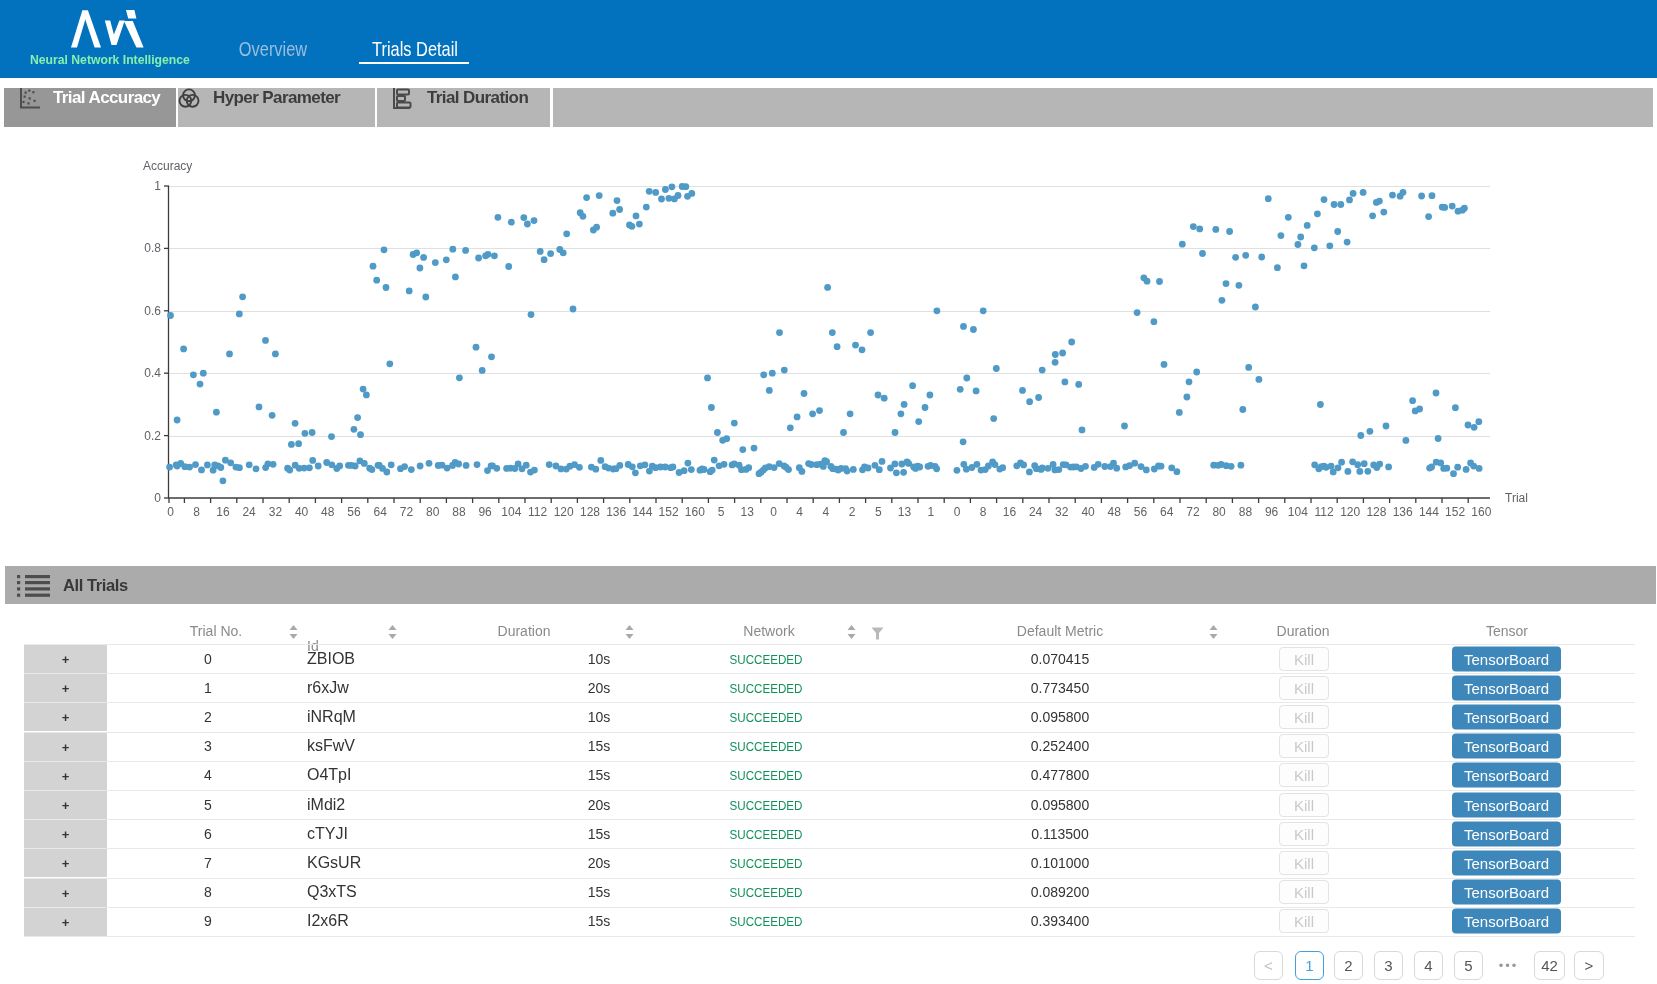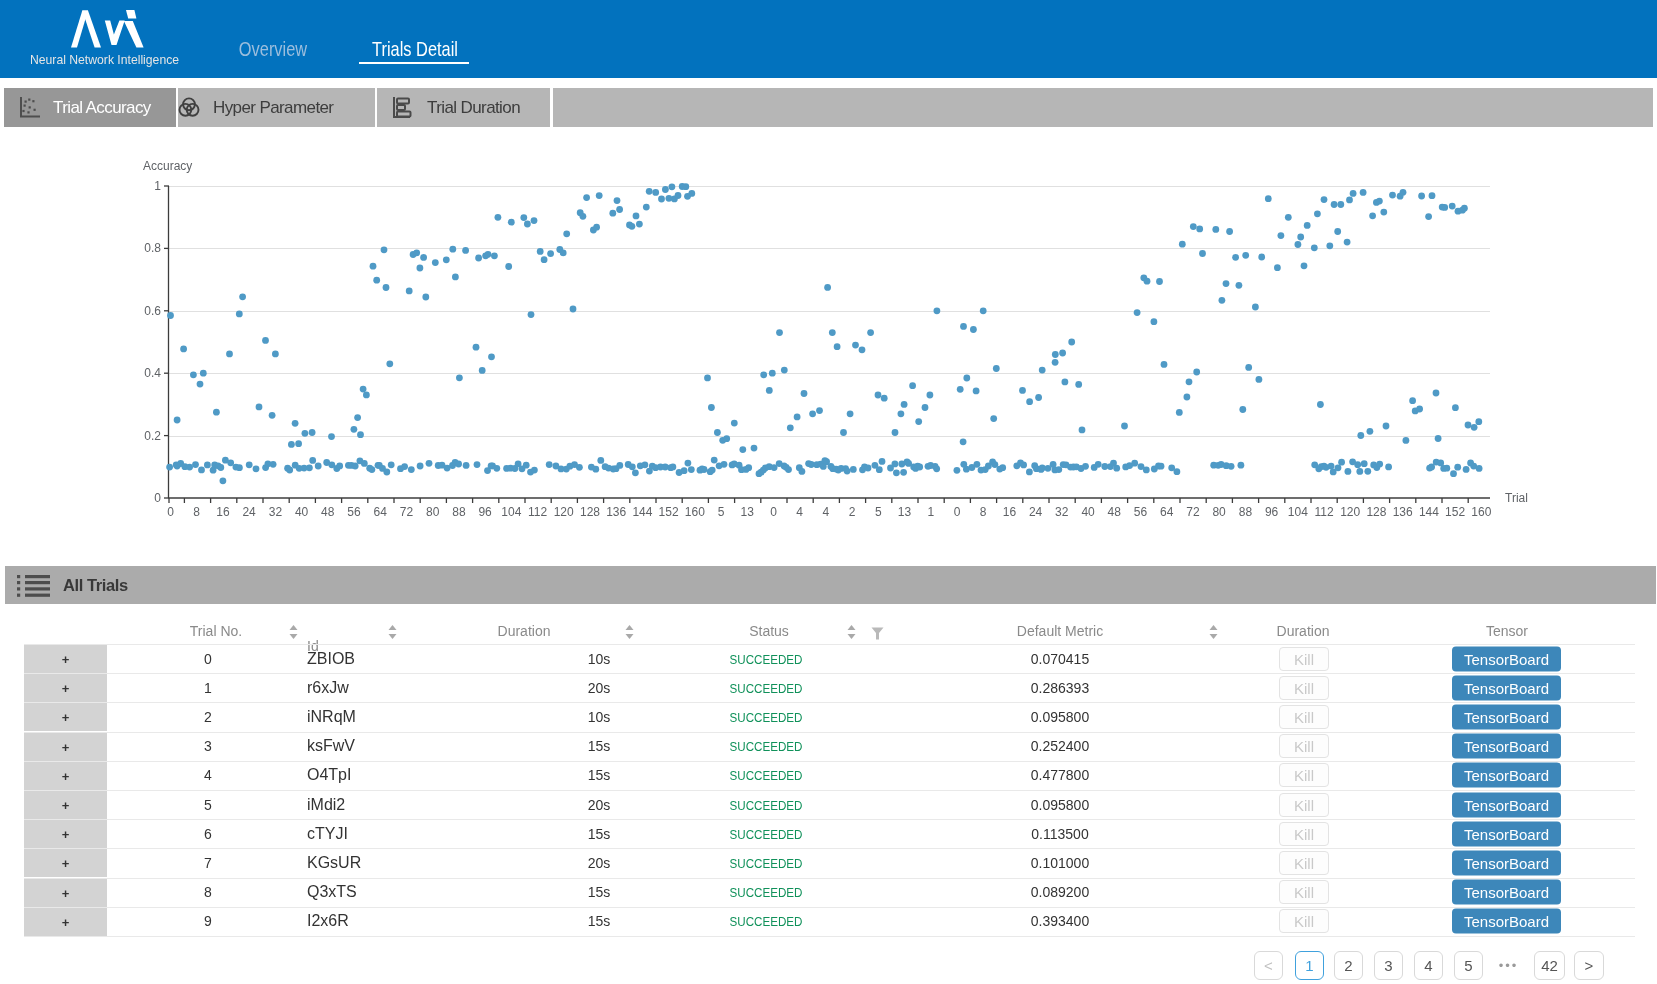--- a/index.html
+++ b/index.html
@@ -1,23 +1,23 @@
 <!DOCTYPE html>
 <html><head><meta charset="utf-8">
 <style>
 *{margin:0;padding:0;box-sizing:border-box}
 html,body{width:1657px;height:984px;font-family:"Liberation Sans",sans-serif;background:#fff;position:relative;overflow:hidden}
 .hdr{position:absolute;left:0;top:0;width:1657px;height:78px;background:#0272be}
 .logo{position:absolute;left:65px;top:5px}
-.lgtxt{position:absolute;left:30px;top:53px;color:#e5e5e5;font-weight:normal;font-size:12.2px}
+.lgtxt{position:absolute;left:30px;top:53px;color:#86efac;font-weight:bold;font-size:12.2px}
 .nav1{position:absolute;left:273px;top:37px;transform:translateX(-50%) scaleX(0.78);color:#9cbedd;font-size:21px;white-space:nowrap}
 .nav2{position:absolute;left:415px;top:37px;transform:translateX(-50%) scaleX(0.78);color:#fff;font-size:21px;white-space:nowrap}
 .nav2u{position:absolute;left:359px;top:62px;width:110px;height:2px;background:#fff}
 .tabbar{position:absolute;left:4px;top:88px;width:1649px;height:39px;background:#b6b6b6}
-.tab{position:absolute;top:0;height:39px;display:flex;align-items:center;font-size:17px;font-weight:normal;color:#3d3d3d;letter-spacing:-0.6px}
+.tab{position:absolute;top:0;height:39px;display:flex;align-items:flex-start;font-size:17px;font-weight:bold;color:#3d3d3d;letter-spacing:-0.6px}
 .tabsel{background:#979797;color:#fff}
 .tab svg{margin-right:13px}
 .chart{position:absolute;left:0;top:0;width:1657px;height:560px}
 .chart text{font-size:12px;fill:#5f6266;font-family:"Liberation Sans",sans-serif}
 .alltrials{position:absolute;left:5px;top:566px;width:1651px;height:38px;background:#ababab;display:flex;align-items:center}
 .alltxt{font-size:16.5px;font-weight:bold;color:#383838;letter-spacing:-0.4px}
 .th{position:absolute;top:631px;transform:translate(-50%,-50%);font-size:14px;color:#8a8a8a;white-space:nowrap}
 .thl{position:absolute;top:646px;transform:translate(0,-50%);font-size:14px;color:#8a8a8a}
 .sic{position:absolute;top:625px}
 .rb{position:absolute;left:24px;width:1611px;height:1px;background:#e9e9e9}
@@ -716,21 +716,21 @@
 <div class="thl" style="left:307px">Id</div>
 <div class="sic" style="left:388px"><svg width="9" height="14" viewBox="0 0 9 14">
       <path d="M4.5 0 L8.5 5 L0.5 5 Z" fill="#a9a9a9"></path>
       <path d="M4.5 14 L8.5 9 L0.5 9 Z" fill="#a9a9a9"></path>
     </svg></div>
 <div class="th" style="left:524px">Duration</div>
 <div class="sic" style="left:625px"><svg width="9" height="14" viewBox="0 0 9 14">
       <path d="M4.5 0 L8.5 5 L0.5 5 Z" fill="#a9a9a9"></path>
       <path d="M4.5 14 L8.5 9 L0.5 9 Z" fill="#a9a9a9"></path>
     </svg></div>
-<div class="th" style="left:769px">Status</div>
+<div class="th" style="left:769px">Network</div>
 <div class="sic" style="left:847px"><svg width="9" height="14" viewBox="0 0 9 14">
       <path d="M4.5 0 L8.5 5 L0.5 5 Z" fill="#a9a9a9"></path>
       <path d="M4.5 14 L8.5 9 L0.5 9 Z" fill="#a9a9a9"></path>
     </svg></div>
 <div class="sic" style="left:871px;top:626px"><svg width="13" height="13" viewBox="0 0 13 13">
       <path d="M0.5 0.5 H12.5 L8 6 V12.5 H5 V6 Z" fill="#b9b9b9"></path>
     </svg></div>
 <div class="th" style="left:1060px">Default Metric</div>
 <div class="sic" style="left:1209px"><svg width="9" height="14" viewBox="0 0 9 14">
       <path d="M4.5 0 L8.5 5 L0.5 5 Z" fill="#a9a9a9"></path>
@@ -759,21 +759,21 @@
 <div class="cell cmet" style="top:659px">0.070415</div>
 <div class="killbtn" style="top:659px">Kill</div>
 <div class="tbbtn" style="top:659px">TensorBoard</div>
 <div class="exp" style="top:674px">
     <span>+</span>
   </div>
 <div class="cell cno" style="top:688px">1</div>
 <div class="cell cid" style="top:688px">r6xJw</div>
 <div class="cell cdur" style="top:688px">20s</div>
 <div class="cell cst" style="top:688px">SUCCEEDED</div>
-<div class="cell cmet" style="top:688px">0.286393</div>
+<div class="cell cmet" style="top:688px">0.773450</div>
 <div class="killbtn" style="top:688px">Kill</div>
 <div class="tbbtn" style="top:688px">TensorBoard</div>
 <div class="exp" style="top:703px">
     <span>+</span>
   </div>
 <div class="cell cno" style="top:717px">2</div>
 <div class="cell cid" style="top:717px">iNRqM</div>
 <div class="cell cdur" style="top:717px">10s</div>
 <div class="cell cst" style="top:717px">SUCCEEDED</div>
 <div class="cell cmet" style="top:717px">0.095800</div>

